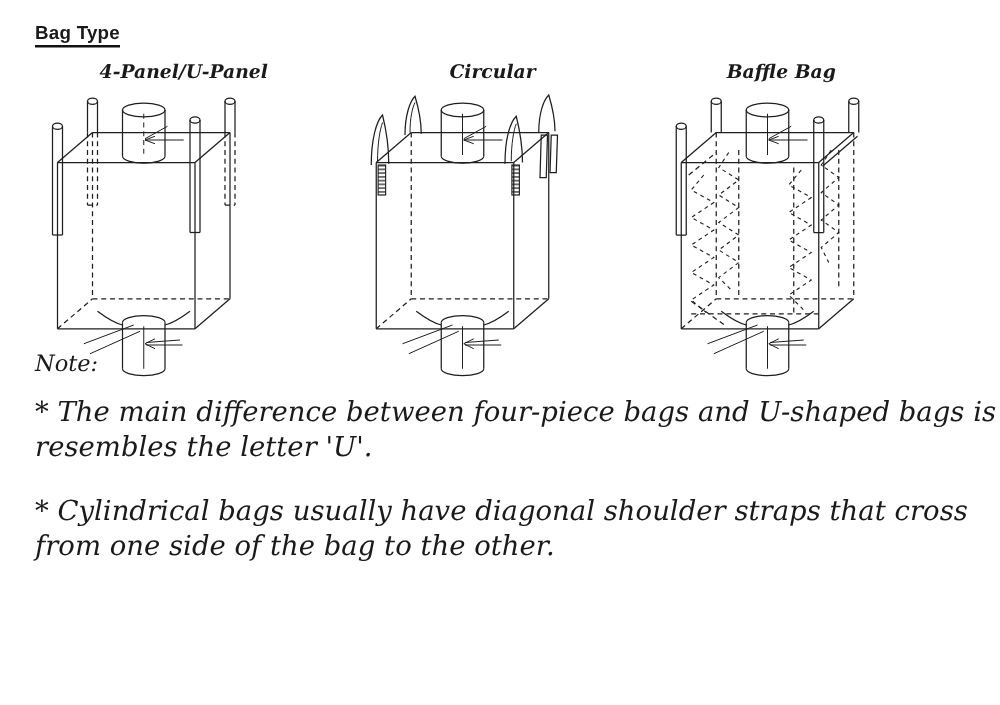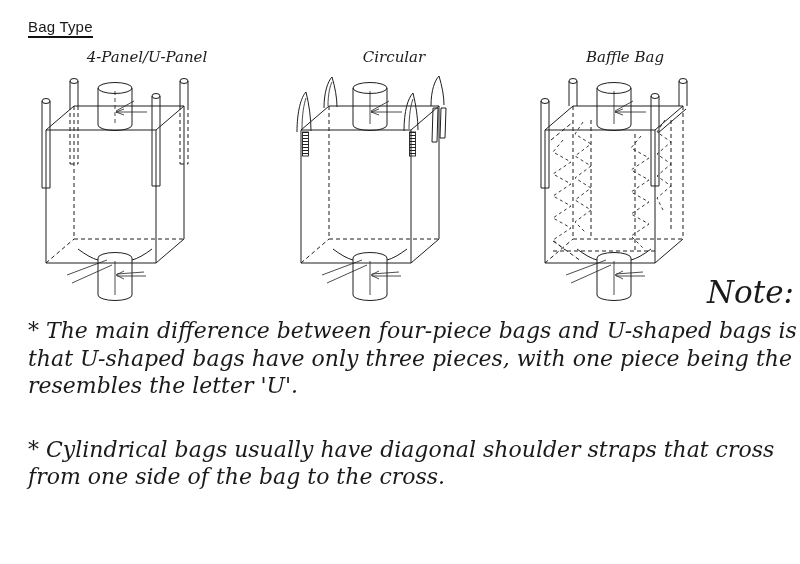--- a/index.html
+++ b/index.html
@@ -3,50 +3,50 @@
 <meta charset="utf-8">
 <style>
   html,body{margin:0;padding:0;}
   body{
     width:800px;height:564px;position:relative;overflow:hidden;
     background:#ffffff;color:#1a1a1a;
     font-family:"Liberation Sans",sans-serif;
   }
   .page-title{
     position:absolute;left:28px;top:18px;
-    font-size:15px;font-weight:normal;
+    font-size:15px;font-weight:bold;
     border-bottom:2px solid #111;padding-bottom:1px;
     letter-spacing:0.2px;
   }
   .fig-label{
     position:absolute;top:48px;transform:translateX(-50%);
     font-family:"DejaVu Serif","Liberation Serif",serif;
-    font-style:italic;font-weight:normal;font-size:15px;white-space:nowrap;
+    font-style:italic;font-weight:bold;font-size:15px;white-space:nowrap;
   }
   .fig-label.l1{left:147px;}
   .fig-label.l2{left:394px;}
   .fig-label.l3{left:625px;}
   .bag-svg{position:absolute;top:68px;}
   .bag-svg.b1{left:16px;}
   .bag-svg.b2{left:271px;}
   .bag-svg.b3{left:515px;}
   svg line,svg path,svg ellipse,svg polyline{
     stroke:#1f1f1f;fill:none;stroke-width:1;
   }
   .dash{stroke-dasharray:4,3;}
   .zig{stroke-dasharray:3,3;stroke-width:0.9;}
   .thin{stroke-width:0.8;}
   .note-block{
     position:absolute;left:28px;top:276px;width:766px;
     font-family:"DejaVu Serif","Liberation Serif",serif;
     font-style:italic;
   }
-  .note-heading{font-size:31px;line-height:32px;text-align:right;}
+  .note-heading{font-size:18px;line-height:32px;}
   .note-para{margin-top:9px;font-size:22px;line-height:27.5px;white-space:nowrap;font-style:italic;}
-  .note-para.second{margin-top:36px;}
+  .note-para.second{margin-top:24px;}
 </style>
 </head>
 <body>
 
 <div class="page-title">Bag Type</div>
 
 <div class="fig-label l1">4-Panel/U-Panel</div>
 <div class="fig-label l2">Circular</div>
 <div class="fig-label l3">Baffle Bag</div>
 
@@ -249,20 +249,19 @@
     <line class="thin" x1="101" y1="208" x2="130" y2="208"></line>
     <line class="thin" x1="100" y1="207" x2="108" y2="203"></line>
       <line class="thin" x1="100" y1="207" x2="108" y2="211"></line>
   </g>
 </svg>
 
 <div class="note-block">
   <div class="note-heading">Note:</div>
   <div class="note-para">
     <div>* The main difference between four-piece bags and U-shaped bags is</div>
-    <div>that U-shaped bags have only three pieces, with one piece being the</div>
     <div>resembles the letter 'U'.</div>
   </div>
   <div class="note-para second">
     <div>* Cylindrical bags usually have diagonal shoulder straps that cross</div>
-    <div>from one side of the bag to the cross.</div>
+    <div>from one side of the bag to the other.</div>
   </div>
 </div>
 
 </body></html>

